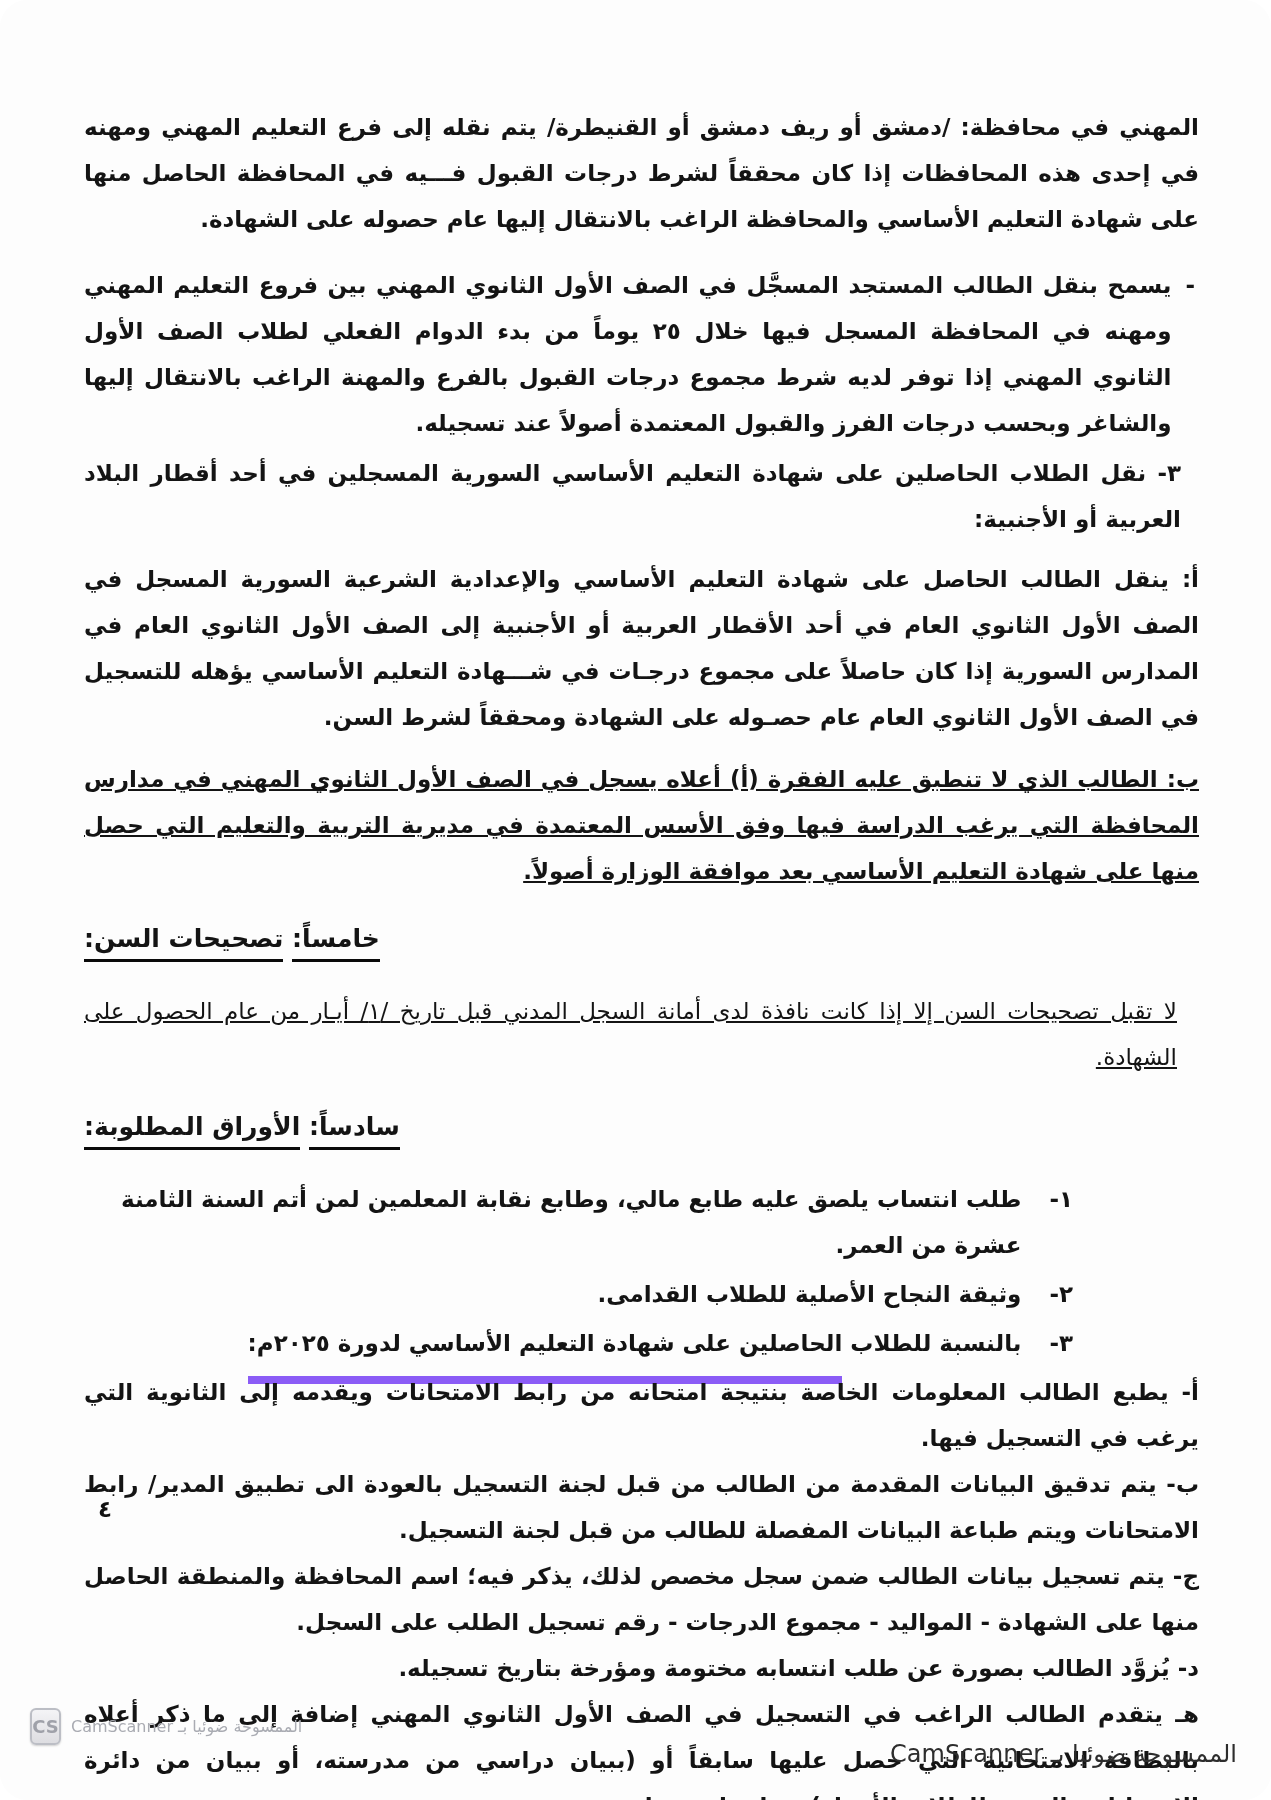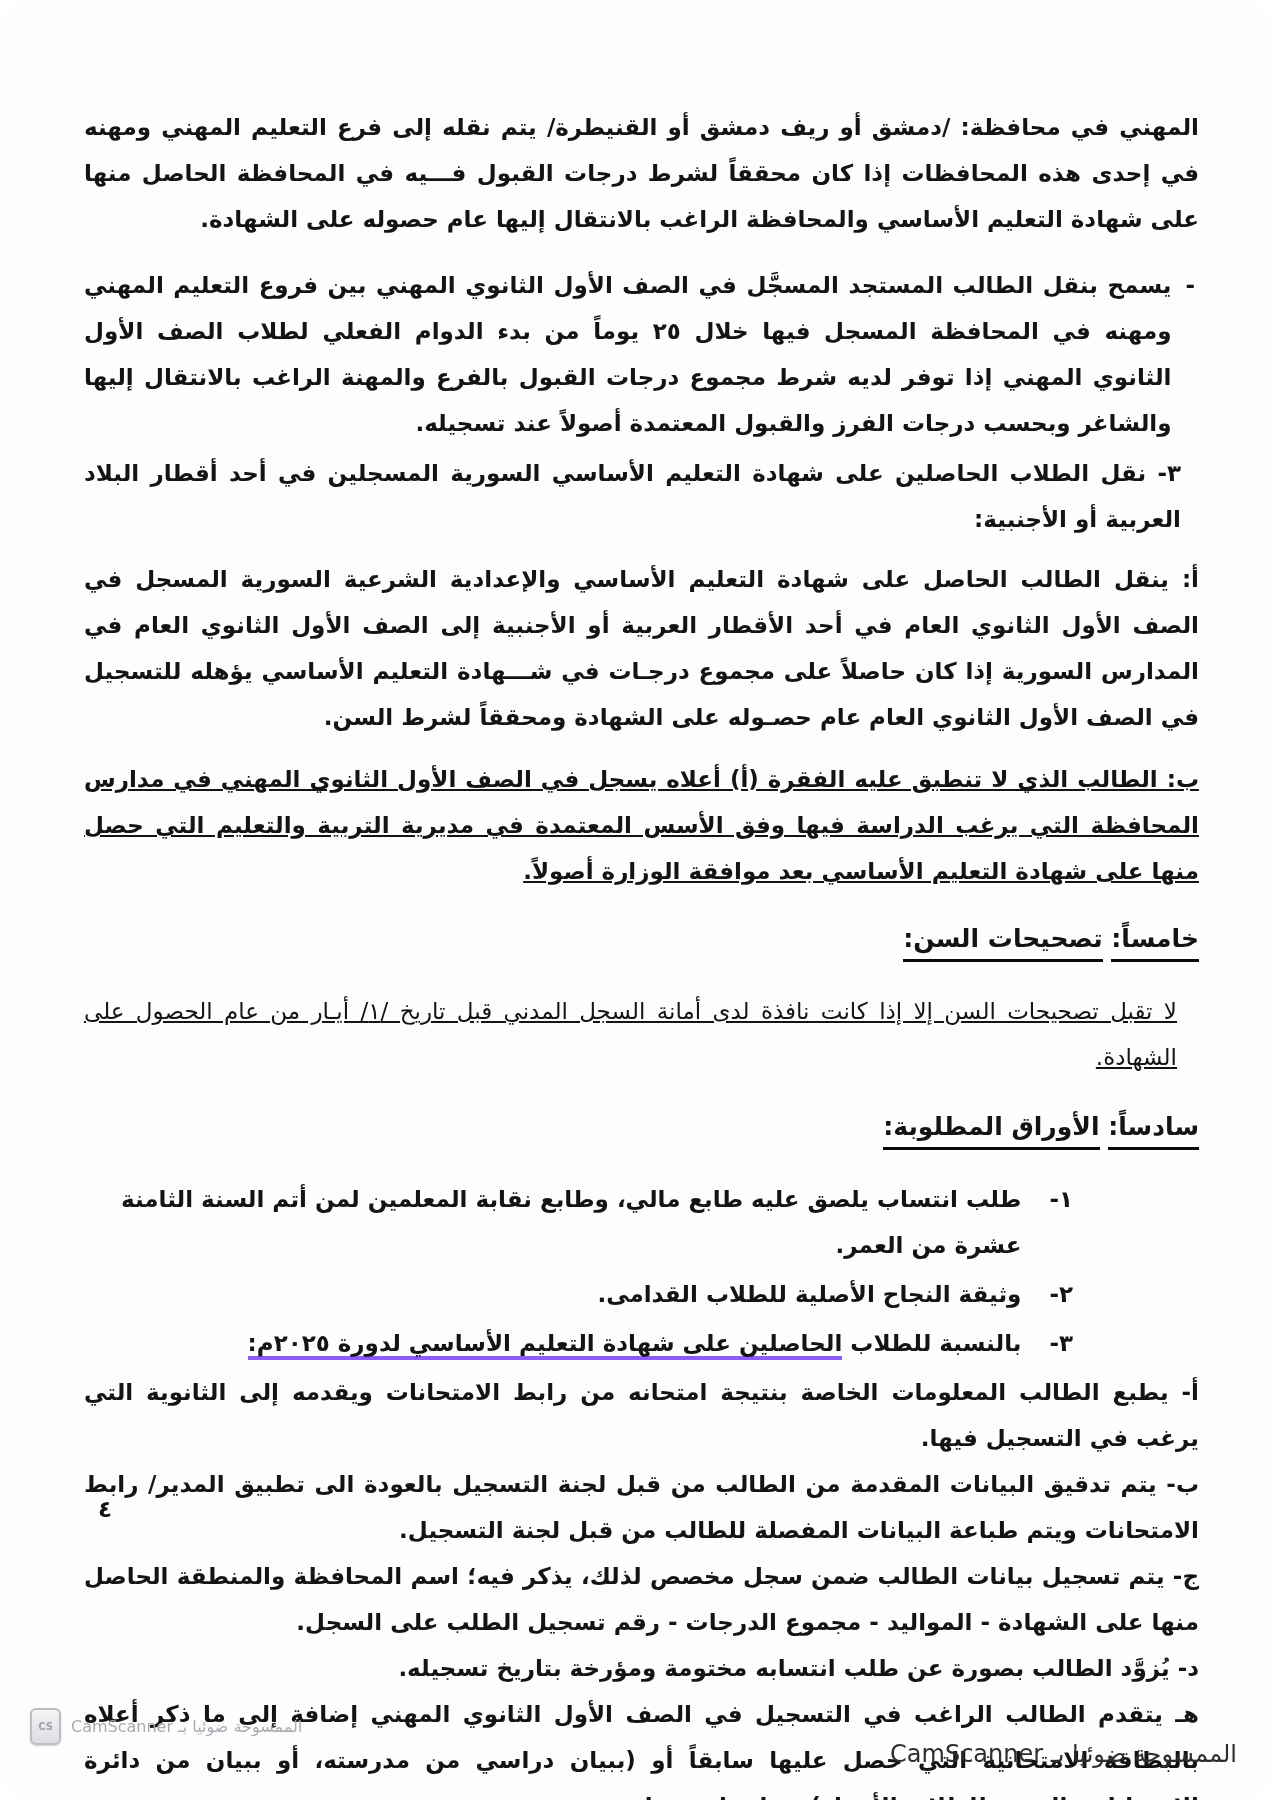--- a/index.html
+++ b/index.html
@@ -14,37 +14,37 @@
     direction:rtl;text-align:justify;
     font-size:23px;font-weight:bold;line-height:46px;color:#141414;
   }
   .para{margin:0 0 16px;}
   .dash-row{display:flex;gap:14px;margin:20px 0 4px;padding-right:4px;}
   .dash-marker{flex:0 0 auto;}
   .dash-text{flex:1;text-align:justify;}
   .sec-title{margin:2px 0 14px;padding-right:18px;}
   .clause{margin:0 0 16px;}
   .clause-b{margin-bottom:22px;text-decoration:underline;}
-  .heading{font-size:25px;margin:12px 0 26px;text-align:right;}
+  .heading{font-size:25px;margin:12px 0 26px;text-align:left;}
   .heading .u{border-bottom:3px solid #0a0a0a;padding-bottom:6px;}
   .note{font-weight:400;padding-right:22px;margin:0 0 24px;text-decoration:underline;}
   .doc-item{display:flex;gap:28px;padding-right:126px;margin:0 0 3px;text-align:right;}
   .doc-item .marker{flex:0 0 auto;}
-  .u2{border-bottom:4px solid #8b5cf6;padding-bottom:0;}
+  .u2{border-bottom:8px solid #8b5cf6;padding-bottom:20px;}
   .step{margin:0;}
   .page-num{position:absolute;left:98px;top:1496px;font-size:23px;font-weight:bold;color:#111;}
   .wm-left{
     position:absolute;left:30px;top:1708px;
     display:flex;align-items:center;gap:10px;direction:ltr;
     color:#a9abb2;
   }
   .cs-box{
     width:27px;height:33px;border:2px solid #bcbec5;border-radius:6px;
     display:flex;align-items:center;justify-content:center;
-    font-size:10px;font-weight:bold;color:#9fa1a9;
+    font-size:18px;font-weight:bold;color:#9fa1a9;
     background:linear-gradient(#f4f4f6,#dddde1);
     box-shadow:0 1px 2px rgba(0,0,0,.18);
   }
   .wm-text{font-size:16px;direction:rtl;}
   .footer-right{
     position:absolute;right:34px;top:1740px;direction:rtl;
     font-size:24px;color:#2d2d2d;
   }
 </style>
 </head>

